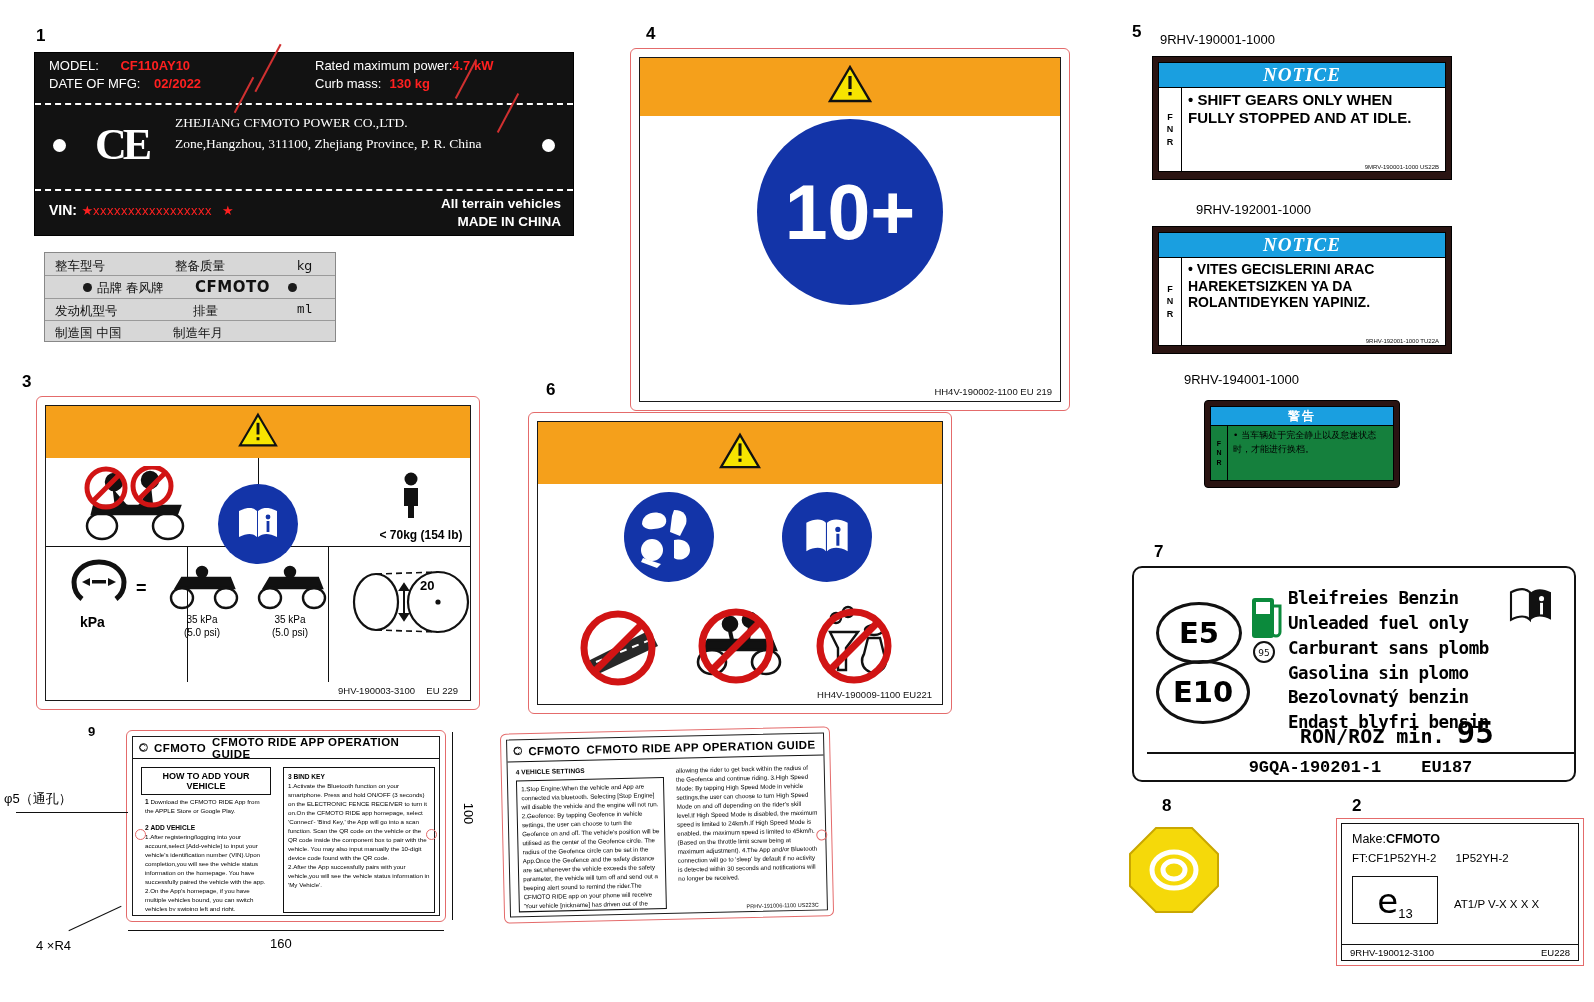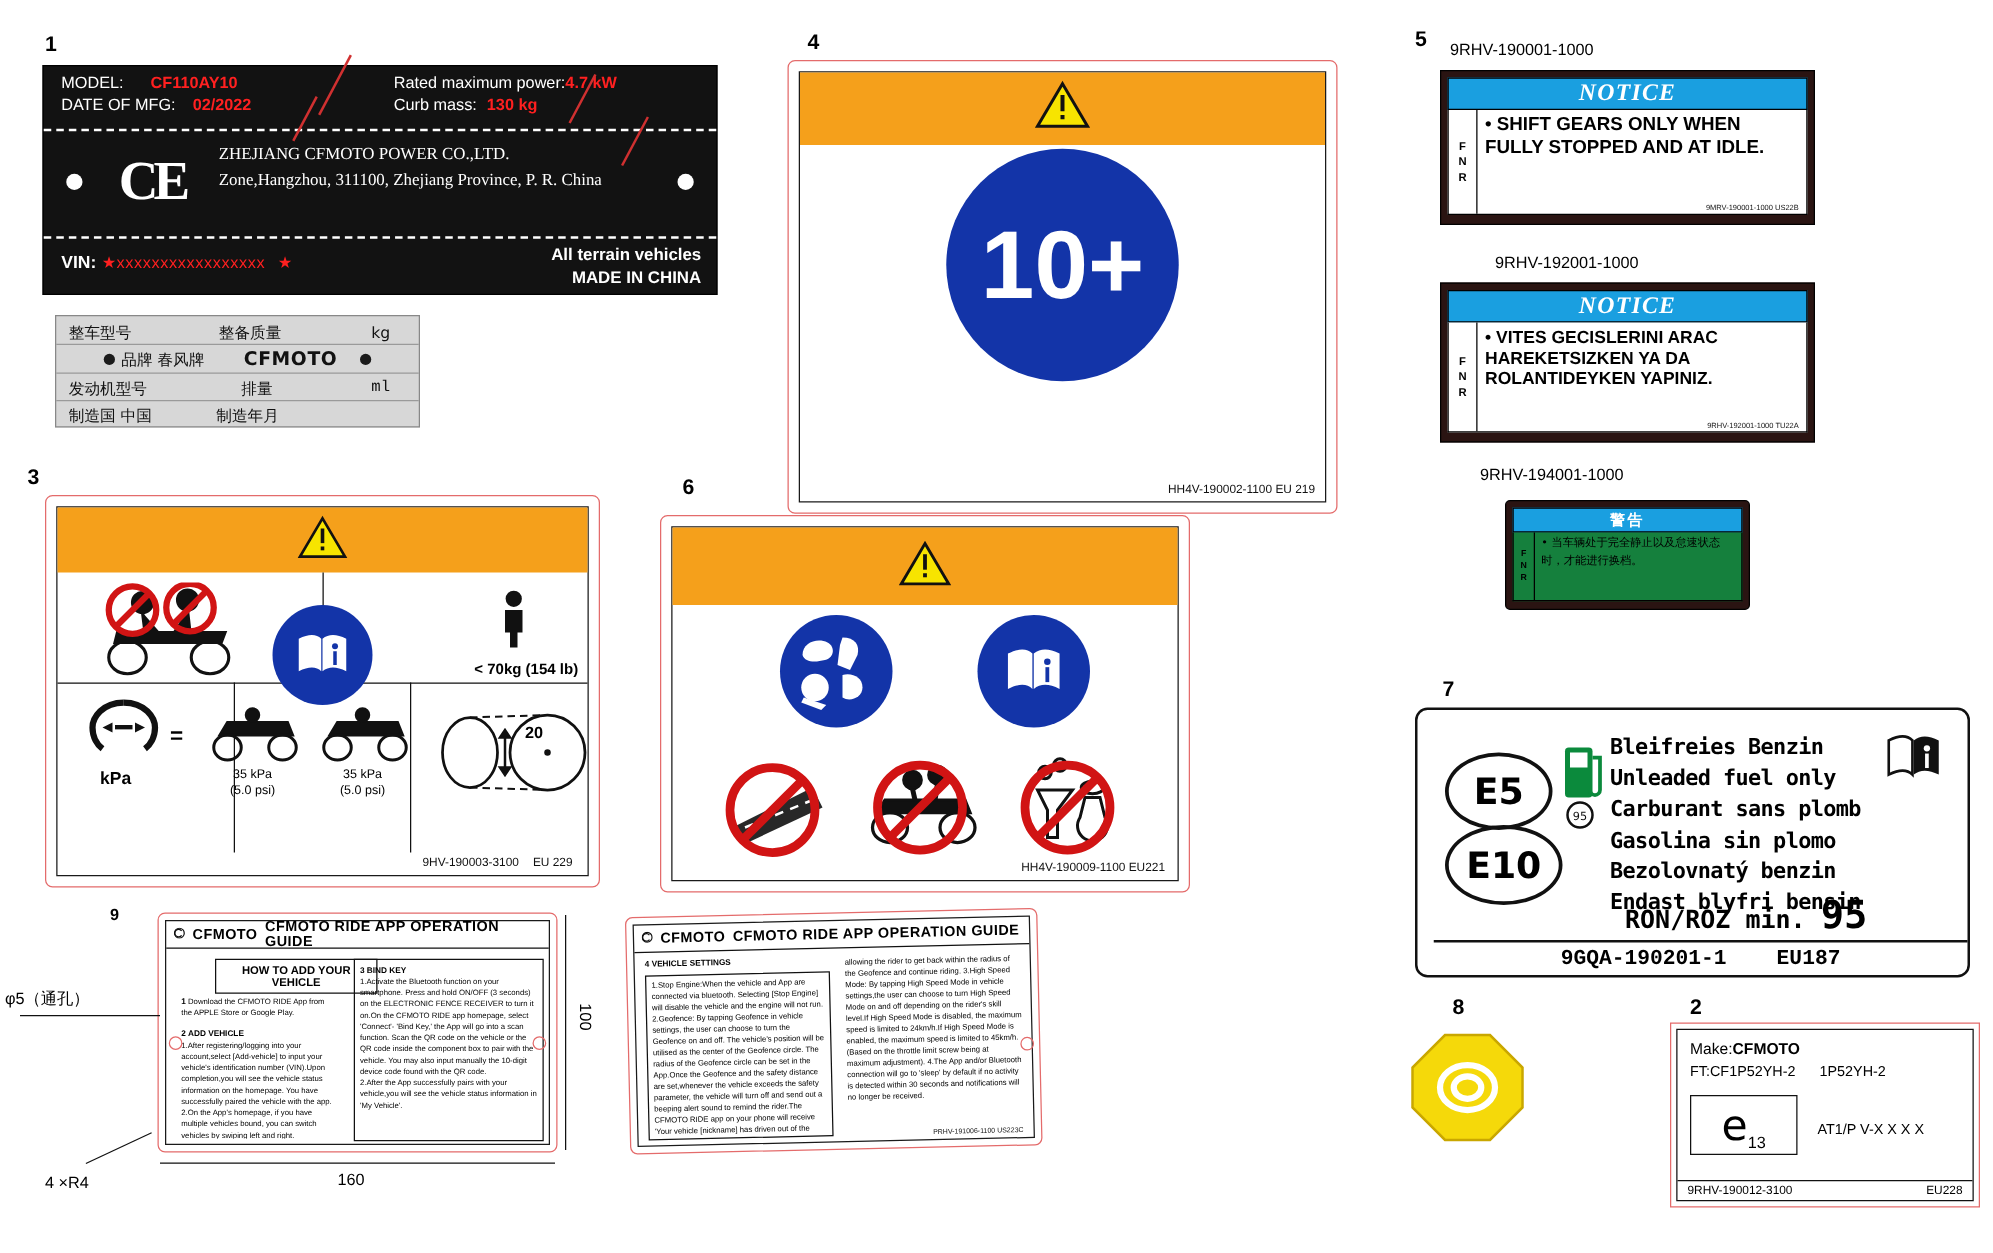--- a/index.html
+++ b/index.html
@@ -58,21 +58,21 @@
   #c6{left:528px;top:412px;width:424px;height:302px;}
   #c6 .inner{left:8px;top:8px;right:8px;bottom:8px;}
   #c6 .bar{position:absolute;left:0;top:0;right:0;height:62px;}
 
   
   #c9{left:126px;top:730px;width:320px;height:192px;}
   #c9 .inner{left:5px;top:5px;right:5px;bottom:5px;}
   .guideHdr{position:absolute;left:0;top:0;right:0;height:22px;border-bottom:1px solid #111;font-weight:bold;font-size:11.5px;display:flex;align-items:center;gap:6px;padding-left:6px;box-sizing:border-box;font-family:"Liberation Sans",sans-serif;letter-spacing:.4px;}
   .gbox{position:absolute;border:1px solid #111;box-sizing:border-box;font-size:6.2px;line-height:1.45;padding:4px;overflow:hidden;}
   .gbox b{font-size:6.6px;}
-  .howto{position:absolute;border:1px solid #111;text-align:center;font-weight:bold;font-size:9px;padding:3px 11px;box-sizing:border-box;margin-left:31px;}
+  .howto{position:absolute;border:1px solid #111;text-align:center;font-weight:bold;font-size:9px;padding:3px 11px;box-sizing:border-box;}
   .dimline{position:absolute;background:#111;}
   .dimtxt{position:absolute;font-size:13px;}
   .circ-red{position:absolute;width:9px;height:9px;border-radius:50%;border:1px solid #e46b6b;}
 
   
   #c9b{left:502px;top:730px;width:330px;height:190px;transform:rotate(-1.3deg);}
   #c9b .inner{left:5px;top:5px;right:5px;bottom:5px;}
 
   
   .notice{position:absolute;background:#2a1412;border:1px solid #000;box-sizing:border-box;padding:5px;}

